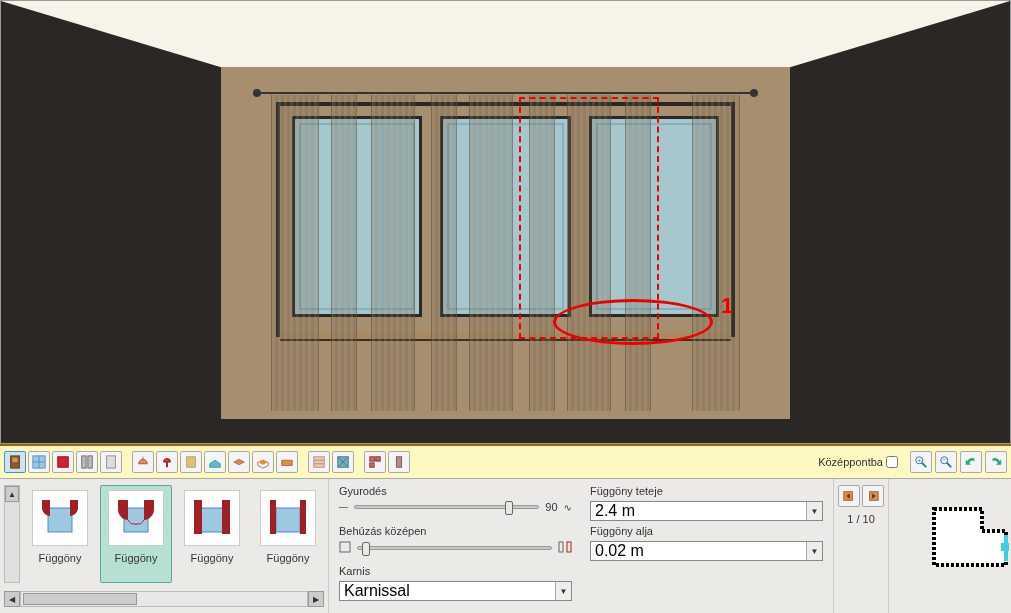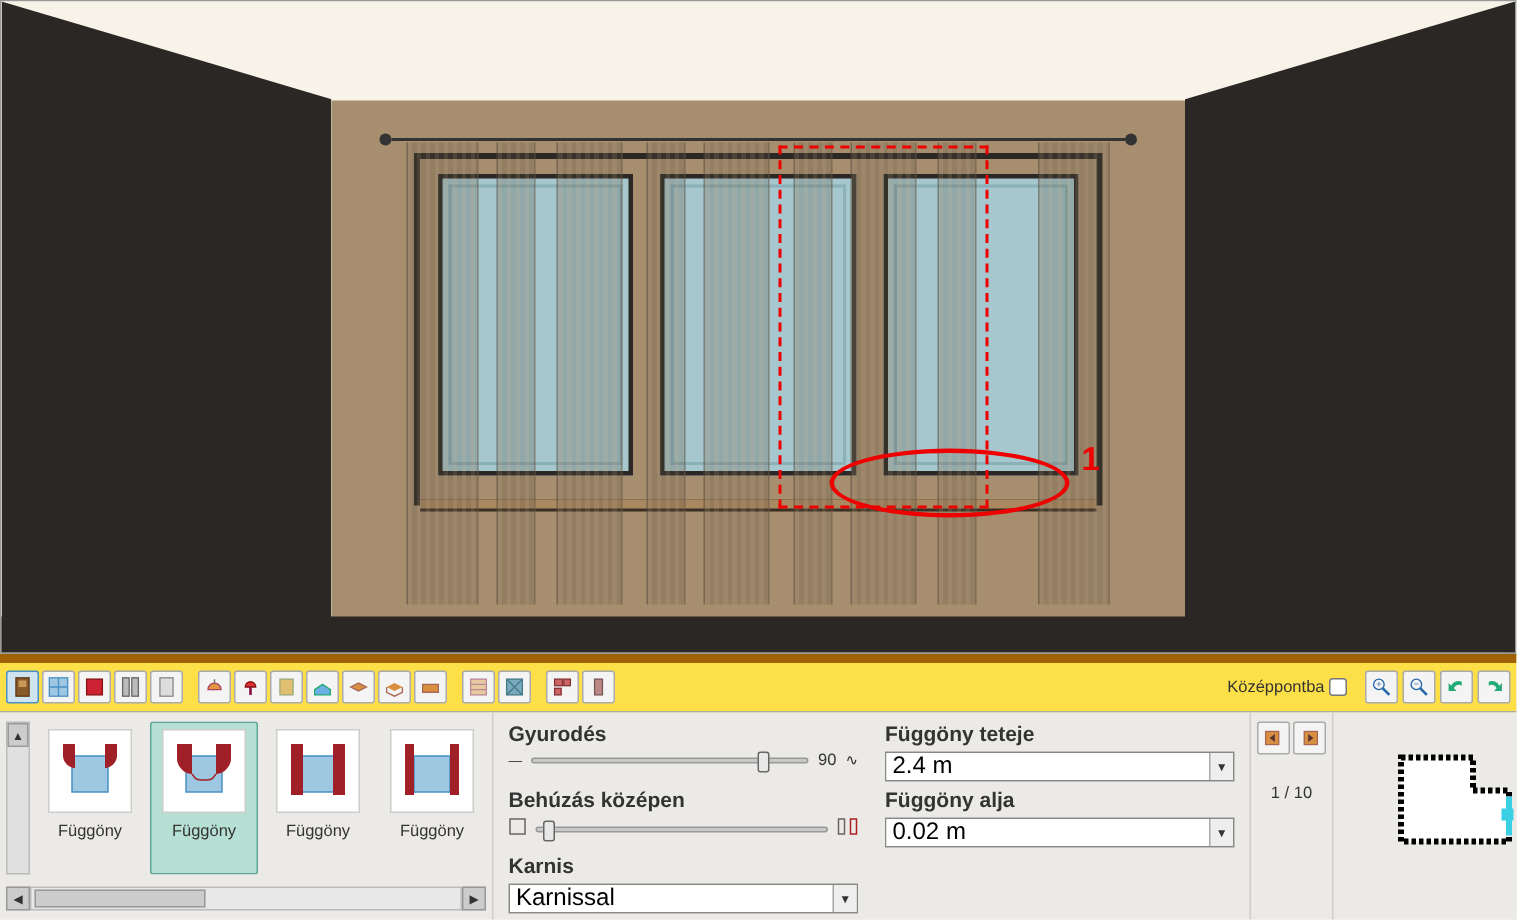--- a/index.html
+++ b/index.html
@@ -103,21 +103,21 @@
   border-radius:50%;
   background:transparent;
 }
 .annot-num {
   position:absolute; color:#e00; font: bold 22px Arial;
 }
 
 .toolbar {
   display:flex; align-items:center; gap:2px;
   padding:16px 4px;
-  background:#fde047; border-top:6px solid #a16207; border-bottom:1px solid #aaa;
+  background:#fef9c3; border-top:2px solid #a16207; border-bottom:1px solid #aaa;
   height:30px;
 }
 .tbtn {
   width:22px; height:22px; border:1px solid #aaa;
   background:#f4f4f4; border-radius:2px; display:flex;
   align-items:center; justify-content:center; cursor:pointer;
 }
 .tbtn.sel { background:#d0e4f0; border-color:#4a90c2; }
 .tb-sep { width:6px; }
 .ticon { width:14px; height:14px; }
@@ -158,37 +158,37 @@
 .hscroll { height:16px; display:flex; margin-top:4px; }
 .hscroll .sbtn{width:16px;background:#ccc;border:1px solid #999;display:flex;align-items:center;justify-content:center;font-size:8px}
 .hscroll .track{flex:1;background:#e8e8e8;border:1px solid #bbb;position:relative}
 .hscroll .hthumb{position:absolute;left:2px;top:1px;bottom:1px;width:40%;background:#ccc;border:1px solid #999}
 .params {
   flex:1; padding:6px 10px 4px; display:grid;
   grid-template-columns: 1fr 1fr; gap:4px 18px;
   border-right:1px solid #ccc;
   align-content:start;
 }
-.param-label { font-size:14px; margin-bottom:4px;font-weight:bold; }
+.param-label { font-size:11px; margin-bottom:4px; }
 .slider-row { display:flex; align-items:center; gap:6px; }
 .slider-track { flex:1; height:4px; background:#c8c8c8; border-radius:2px; position:relative; border:1px solid #999;}
 .slider-thumb { position:absolute; top:-5px; width:8px; height:14px; background:#e8e8e8; border:1px solid #666; border-radius:2px; }
 .combo {
   display:flex; align-items:center; border:1px solid #888; background:#fff;
   height:20px;
 }
 .combo input { border:0; flex:1; padding:0 4px; font-size:16px; outline:none; }
 .combo .dd { width:16px; height:100%; border-left:1px solid #aaa; display:flex; align-items:center; justify-content:center; font-size:8px; background:#eee; cursor:pointer;}
 .btn {
   border:1px solid #888; background:#f0f0f0; padding:3px 12px;
   font-size:11px; cursor:pointer; border-radius:2px;
 }
 .right-nav {
   width:60px; padding:6px 4px; border-right:1px solid #ccc;
-  display:flex; flex-direction:column; align-items:center; gap:20px;
+  display:flex; flex-direction:column; align-items:center; gap:6px;
 }
 .minimap {
   flex:0 0 160px; width:180px; padding:10px;
 }
 .mm-outline {
   width:100px; height:80px; margin: 8px 20px;
 }
 svg.icon { display:block; }
 </style>
 </head>

